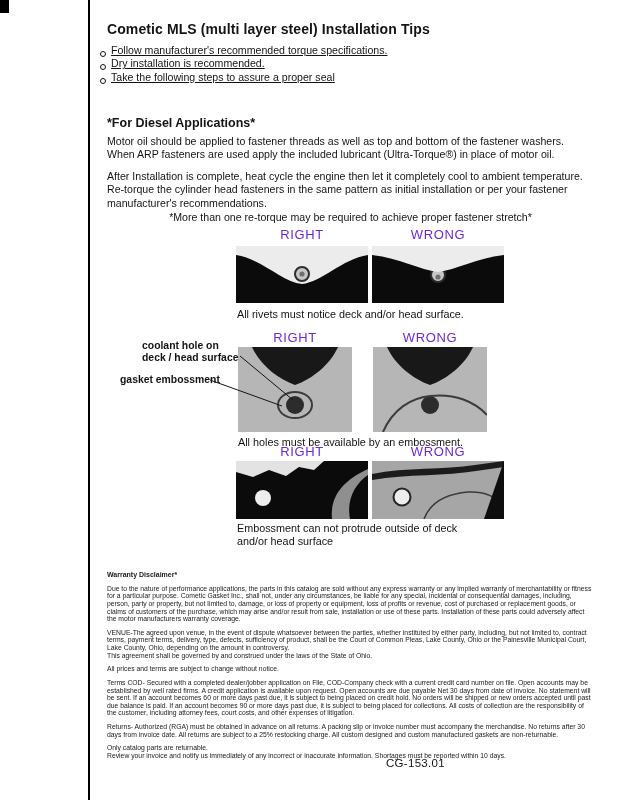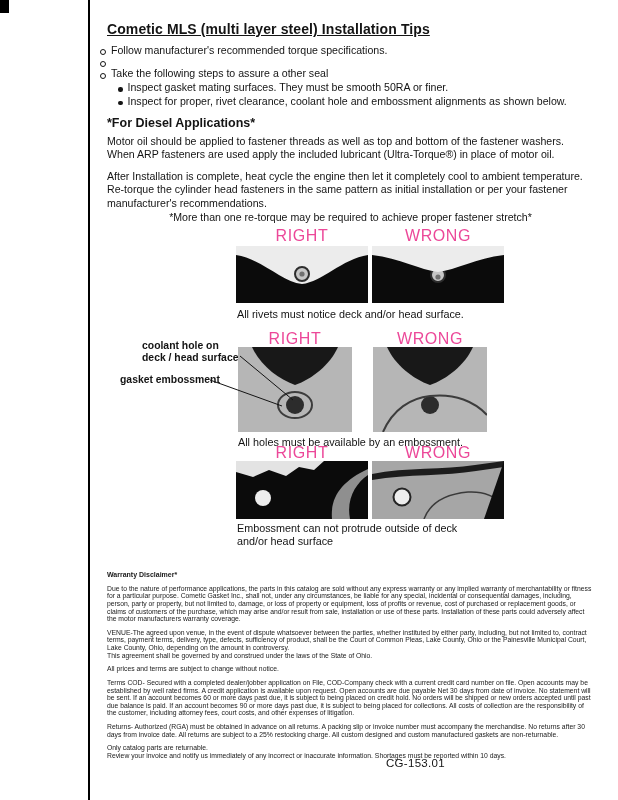--- a/index.html
+++ b/index.html
@@ -5,36 +5,36 @@
   html, body { margin:0; padding:0; background:#ffffff; }
   .page {
     position:relative; width:618px; height:800px; background:#ffffff;
     font-family:"Liberation Sans", sans-serif; color:#141414; overflow:hidden;
   }
   .corner-mark { position:absolute; left:0; top:0; width:9px; height:13px; background:#000; }
   .left-rule { position:absolute; left:88px; top:0; width:2px; height:800px; background:#000; }
 
   .title {
     position:absolute; left:107px; top:21px;
-    font-size:14px; font-weight:bold; text-decoration:underline; letter-spacing:.1px;
+    font-size:14px; font-weight:bold; letter-spacing:.1px;
   }
 
   .tips { position:absolute; left:100px; top:44px; width:488px; font-size:10.6px; line-height:1.22; }
-  .tip  { display:flex; align-items:center; margin-bottom:.5px; }
+  .tip  { display:flex; align-items:flex-end; margin-bottom:.5px;text-decoration:underline; }
   .marker-o { flex:none; width:4px; height:4px; border:1px solid #141414; border-radius:50%; margin:3.5px 5px 0 0; }
   .marker-f { flex:none; width:4.5px; height:4.5px; background:#141414; border-radius:50%; margin:3.5px 5px 0 0; }
   .subtips { margin-left:18px; margin-top:1px; }
 
   .diesel-heading { position:absolute; left:107px; top:116px; font-size:12.5px; font-weight:bold;text-align:right; }
   .para { position:absolute; left:107px; width:487px; font-size:10.6px; line-height:1.27; }
   .para-1 { top:135px; }
   .para-2 { top:170px; }
   .para-3 { top:211px;text-align:center; }
 
-  .fig-labels { position:absolute; display:flex; font-size:16px; letter-spacing:.6px; color:#ec4899; }
+  .fig-labels { position:absolute; display:flex; font-size:13px; letter-spacing:.6px; color:#6d28d9; }
   .fig-labels span { display:block; text-align:center; }
   .labels-1 { left:236px; top:227px; gap:4px; }  .labels-1 span { width:132px; }
   .labels-2 { left:238px; top:330px; gap:21px; } .labels-2 span { width:114px; }
   .labels-3 { left:236px; top:444px; gap:4px; }  .labels-3 span { width:132px; }
 
   .fig-images { position:absolute; display:flex; }
   .images-1 { left:236px; top:246px; gap:4px; }
   .images-2 { left:238px; top:347px; gap:21px; }
   .images-3 { left:236px; top:461px; gap:4px; }
   .fig-images svg { display:block; }
@@ -66,34 +66,25 @@
 
   <div class="title">Cometic MLS (multi layer steel) Installation Tips</div>
 
   <div class="tips">
     <div class="tip">
       <span class="marker-o"></span>
       <span>Follow manufacturer's recommended torque specifications.</span>
     </div>
     <div class="tip">
       <span class="marker-o"></span>
+      <span>Dry installation is recommended.</span>
     </div>
     <div class="tip">
       <span class="marker-o"></span>
-      <span>Take the following steps to assure a other seal</span>
-    </div>
-    <div class="subtips">
-      <div class="tip">
-        <span class="marker-f"></span>
-        <span>Inspect gasket mating surfaces.  They must be smooth 50RA or finer.</span>
-      </div>
-      <div class="tip">
-        <span class="marker-f"></span>
-        <span>Inspect for proper, rivet clearance, coolant hole and embossment alignments as shown below.</span>
-      </div>
+      <span>Take the following steps to assure a proper seal</span>
     </div>
   </div>
 
   <div class="diesel-heading">*For Diesel Applications*</div>
   <div class="para para-1">Motor oil should be applied to fastener threads as well as top and bottom of the fastener washers. When ARP fasteners are used apply the included lubricant (Ultra-Torque®) in place of motor oil.</div>
   <div class="para para-2">After Installation is complete, heat cycle the engine then let it completely cool to ambient temperature. Re-torque the cylinder head fasteners in the same pattern as initial installation or per your fastener manufacturer's recommendations.</div>
   <div class="para para-3">*More than one re-torque may be required to achieve proper fastener stretch*</div>
 
   <div class="fig-labels labels-1">
     <span>RIGHT</span>

